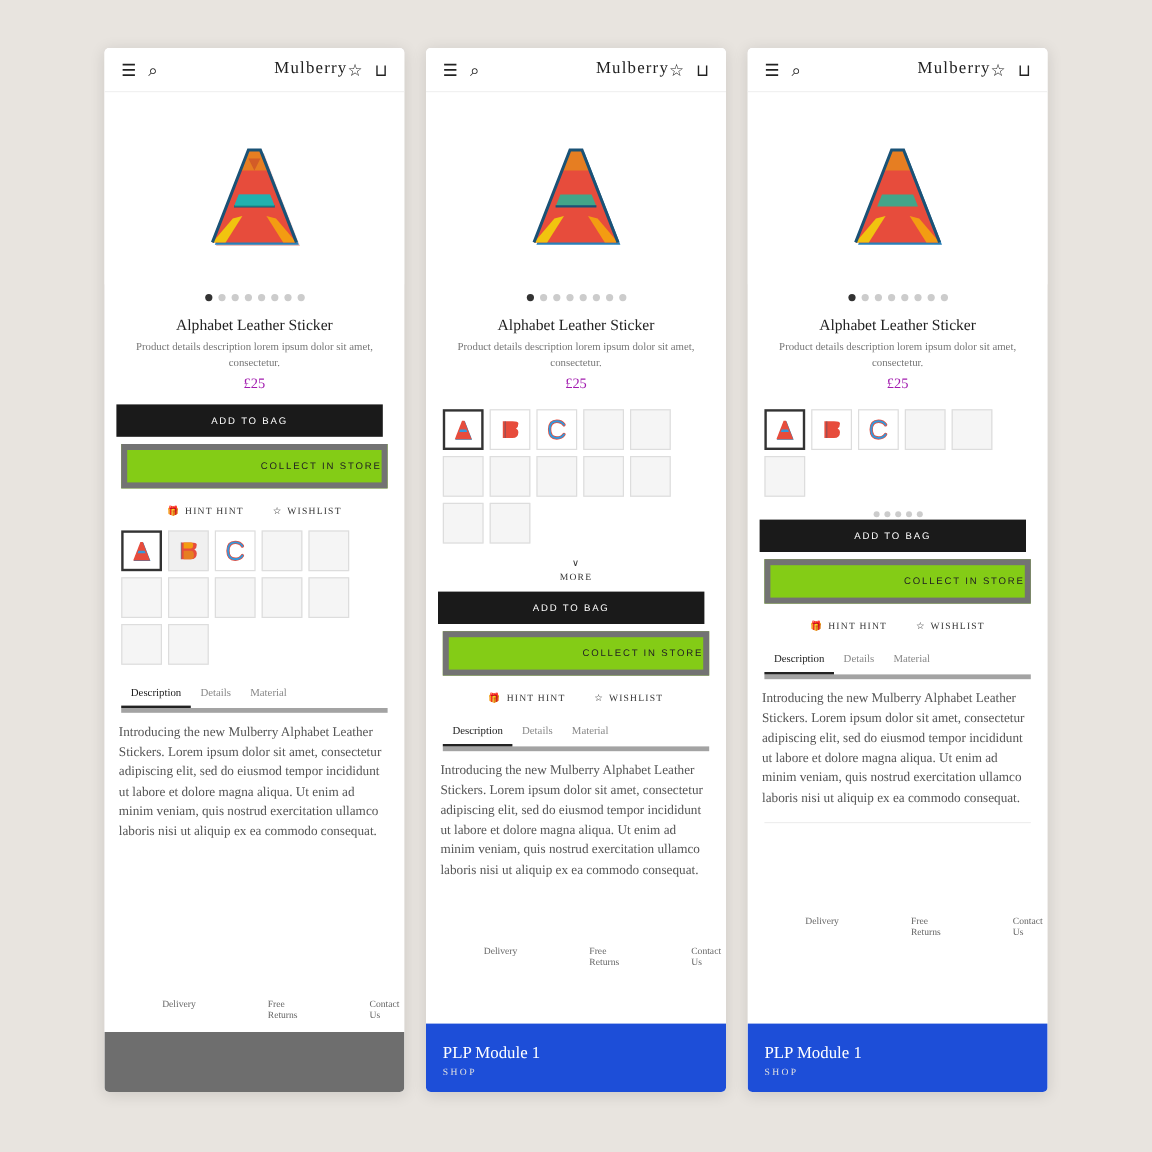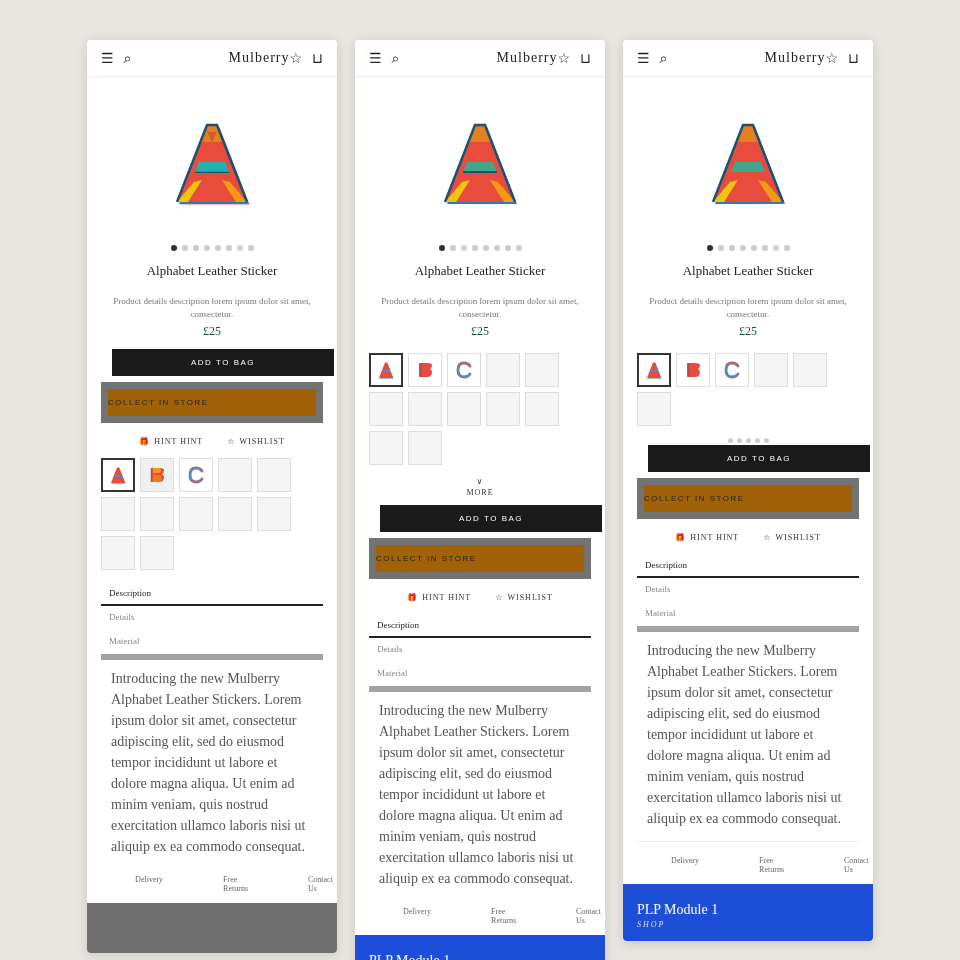--- a/index.html
+++ b/index.html
@@ -107,63 +107,63 @@
 
     
     .product-info {
       padding: 6px 14px 0;
       text-align: center;
     }
     .product-title {
       font-family: Georgia, serif;
       font-size: 13px;
       color: #222;
-      margin-bottom: 16px;
+      margin-bottom: 4px;
     }
     .product-desc {
       font-size: 9px;
       color: #777;
       line-height: 1.4;
       margin-bottom: 4px;
     }
     .product-price {
       font-size: 12px;
-      color: #14532d;
+      color: #a21caf;
       margin-bottom: 10px;
     }
 
     
     .btn-black {
       display: block;
       width: calc(100% - 28px);
-      margin: 0 25px 6px;
+      margin: 0 10px 6px;
       background: #1a1a1a;
       color: #fff;
       border: none;
       padding: 9px 0;
       font-size: 8px;
       letter-spacing: 1.5px;
       text-transform: uppercase;
       cursor: pointer;
       text-align: center;
       font-family: Arial, sans-serif;
     }
     .btn-outline {
       display: block;
       width: calc(100% - 28px);
       margin: 0 14px 10px;
-      background: #a16207;
+      background: #84cc16;
       color: #222;
-      border: 7px solid #737373;
+      border: 5px solid #737373;
       padding: 9px 0;
       font-size: 8px;
       letter-spacing: 1.5px;
       text-transform: uppercase;
       cursor: pointer;
-      text-align: left;
+      text-align: right;
       font-family: Arial, sans-serif;
     }
 
     
     .hints-row {
       display: flex;
       justify-content: center;
       gap: 24px;
       padding: 4px 14px 8px;
       align-items: center;
@@ -221,43 +221,42 @@
       color: #333;
     }
     .chevron-down {
       font-size: 12px;
       color: #333;
     }
 
     
     .tabs-row {
       display: flex;
-      border-bottom: 6px solid #a3a3a3;
+      border-bottom: 4px solid #a3a3a3;
       margin: 4px 14px 0;
-      flex-direction: column;
     }
     .tab {
       font-size: 9px;
       color: #888;
       padding: 6px 8px;
       cursor: pointer;
       border-bottom: 2px solid transparent;
       text-transform: capitalize;
     }
     .tab.active {
       color: #222;
       border-bottom: 2px solid #222;
     }
 
     
     .description-text {
-      font-size: 14px;
+      font-size: 11px;
       color: #555;
       line-height: 1.5;
-      padding: 8px 24px;
+      padding: 8px 12px;
     }
 
     
     .footer-links {
       display: flex;
       justify-content: center;
       gap: 16px;
       padding: 10px 14px;
       margin-top: auto;
     }
@@ -279,21 +278,20 @@
       font-size: 14px;
       color: #fff;
       font-family: Georgia, serif;
       margin-bottom: 2px;
     }
     .plp-subtitle {
       font-size: 8px;
       color: #e0e0e0;
       letter-spacing: 2px;
       text-transform: uppercase;
-      font-style: italic;
     }
 
     .variant-dots {
       display: flex;
       gap: 4px;
       justify-content: center;
       padding: 4px 0 2px;
     }
     .variant-dot {
       width: 5px;

